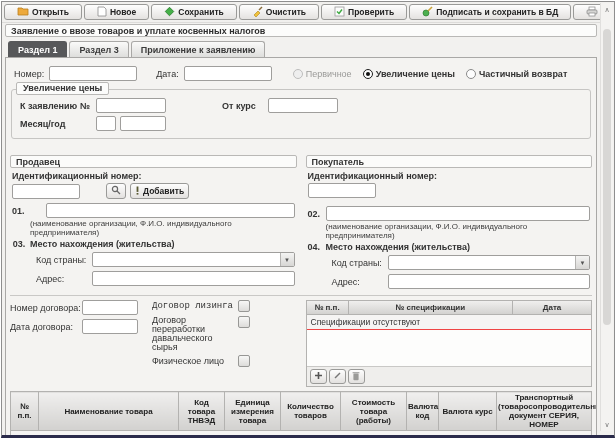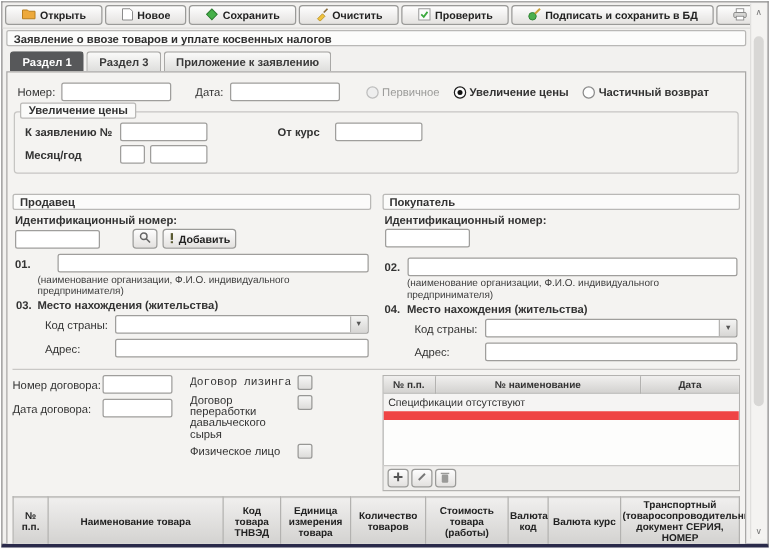--- a/index.html
+++ b/index.html
@@ -67,21 +67,21 @@
 
   .hint { font-size: 8px; color: #3d3d3d; }
 
   
   .spec { border: 1px solid #b3b2b0; background: #fdfdfc; }
   .spec-head { display: flex; }
   .spec-head > div { border-right: 1px solid #b3b2b0; border-bottom: 1px solid #b3b2b0;
                      background: linear-gradient(#f0efee, #d3d2d0); font-weight: bold; font-size: 8px;
                      text-align: center; padding: 2px 1px; }
   .spec-head > div:last-child { border-right: none; }
-  .spec-empty { background: #f5f4f3; border-bottom: 7px solid #ef4444; padding: 2px 4px; font-size: 8.5px; }
+  .spec-empty { background: #f5f4f3; border-bottom: 1px solid #ef4444; padding: 2px 4px; font-size: 8.5px; }
   .spec-space { height: 36px; }
   .spec-foot { background: #efeeec; border-top: 1px solid #c9c8c6; padding: 2px 3px; display: flex; gap: 2px; }
   .sq-btn { width: 17px; height: 15px; border: 1px solid #9a9a98; border-radius: 3px;
             background: linear-gradient(#fdfdfd, #e3e1df); display: inline-flex; align-items: center; justify-content: center; }
 
   
   table.goods { width: 100%; border-collapse: collapse; margin-top: 4px; font-size: 8px; table-layout: fixed; }
   table.goods th { border: 1px solid #b3b2b0; background: linear-gradient(#f0efee, #d2d1cf);
                    font-weight: bold; padding: 1px; text-align: center; color: #222; }
   table.goods td.empty { border: 1px solid #b3b2b0; background: #f4f3f2; padding: 2px 4px 2px 10px;
@@ -298,21 +298,21 @@
               <span class="lbl" style="width:78px;">Физическое лицо</span>
               <span class="checkbox"></span>
             </div>
           </div>
         </div>
 
         <div class="col">
           <div class="spec">
             <div class="spec-head">
               <div style="width:42px;">№ п.п.</div>
-              <div style="flex:1;">№ наименование</div>
+              <div style="flex:1;">№ спецификации</div>
               <div style="width:78px;">Дата</div>
             </div>
             <div class="spec-empty">Спецификации отсутствуют</div>
             <div class="spec-space"></div>
             <div class="spec-foot">
               <span class="sq-btn">
                   <span><svg width="9" height="9">
                       <path d="M4.5 1v7M1 4.5h7" stroke="#555" stroke-width="1.6"></path>
                     </svg></span>
                 </span>

